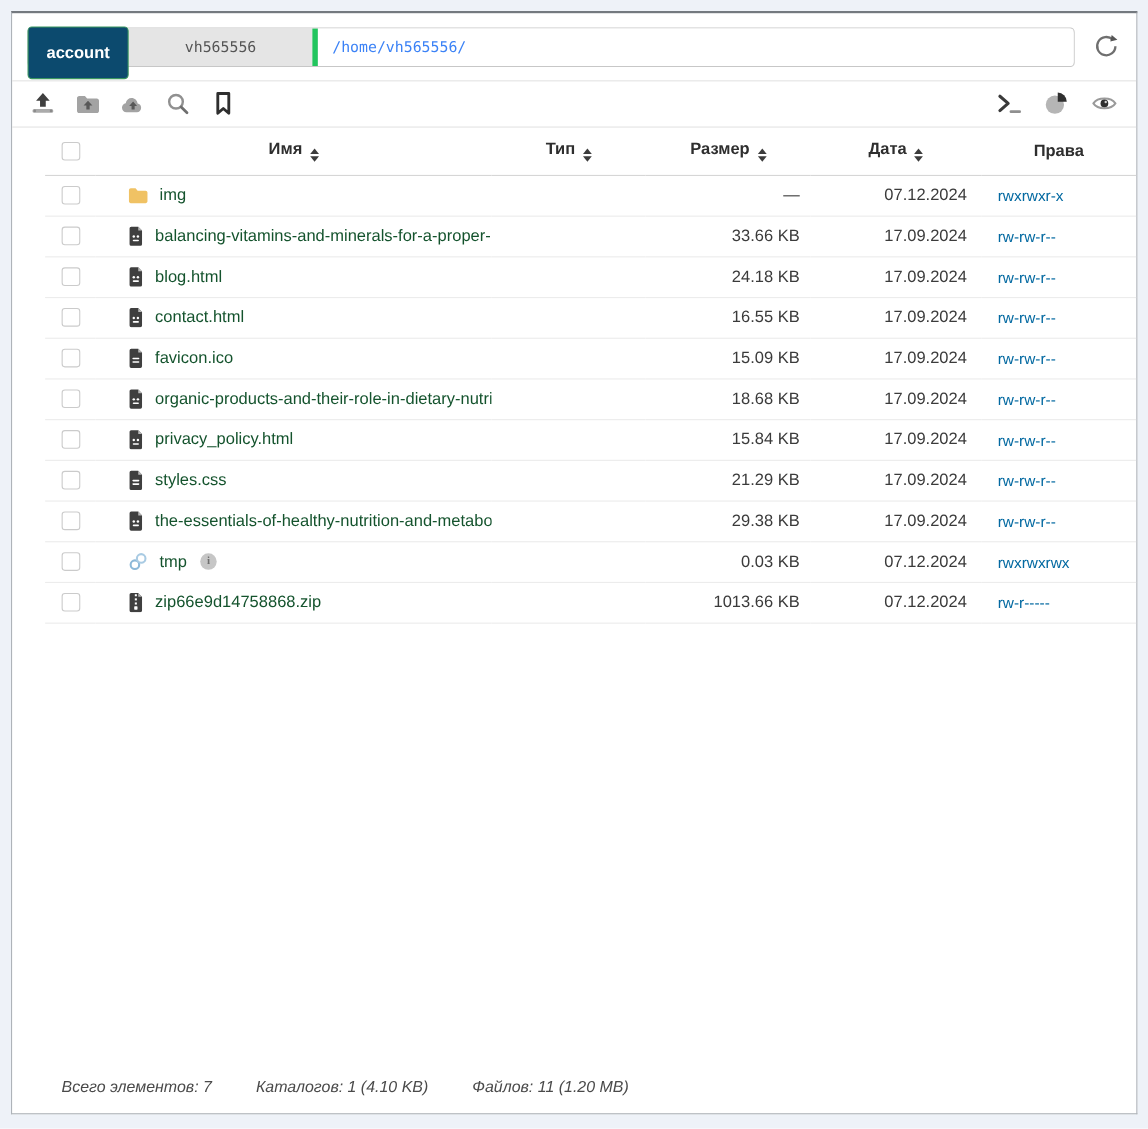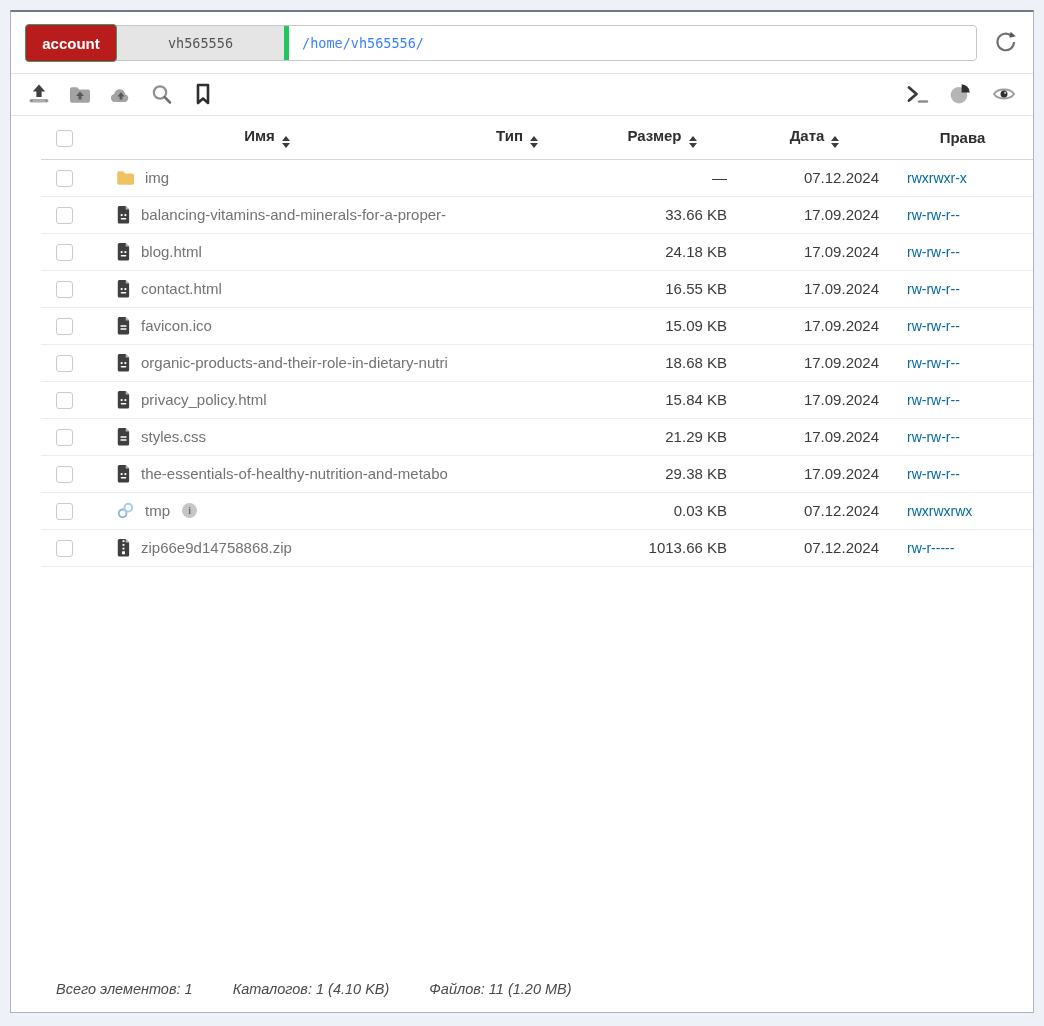--- a/index.html
+++ b/index.html
@@ -19,22 +19,22 @@
     overflow:hidden;
   }
 
   
   .topbar { display:flex; align-items:center; padding:13px 14px 12px 14px; }
   .addr-group {
     display:flex; flex:1; height:36px;
     border:1px solid #c7c7c7; border-radius:4px; background:#fff;
   }
   .account-btn {
-    width:92px; height:38px; margin:-2px 0 0 -1px;
-    background:#b91c1c; border:1px solid #3b9760; border-radius:4px;
+    width:92px; height:48px; margin:-2px 0 0 -1px;
+    background:#0c4a6e; border:1px solid #3b9760; border-radius:4px;
     color:#fff; font-weight:bold; font-size:15px;
     display:flex; align-items:center; justify-content:center;
     cursor:pointer; z-index:2;
   }
   .user-field {
     width:172px; background:#e5e5e5; border:none; border-right:5px solid #22c55e;
     text-align:center; color:#555; font-size:13.5px;
     font-family:"DejaVu Sans Mono", monospace; outline:none;
   }
   .path-field {
@@ -70,21 +70,21 @@
   .row-checkbox {
     appearance:none; -webkit-appearance:none;
     width:17px; height:17px; border:1px solid #cbcbcb; border-radius:3px;
     background:#fff; margin:0; vertical-align:middle; cursor:pointer;
   }
   td.cell-name .name-inner { display:flex; align-items:center; gap:10px; padding-left:28px; }
   td.cell-size, td.cell-date { text-align:right; }
   td.cell-size { padding-right:10px; }
   td.cell-date { padding-right:13px; }
   td.cell-perms { padding-left:15px; font-size:14px; color:#0369a1; }
-  a.file-link { color:#737373; text-decoration:none; font-size:15px; }
+  a.file-link { color:#14532d; text-decoration:none; font-size:15px; }
   .row-icon { flex:0 0 auto; }
 
   .sort { display:inline-flex; flex-direction:column; gap:2px; margin-left:7px; vertical-align:0px; }
   .sort i { display:block; width:0; height:0; border-left:4.5px solid transparent; border-right:4.5px solid transparent; }
   .sort .up { border-bottom:5px solid #3c3c3c; }
   .sort .down { border-top:5px solid #3c3c3c; }
 
   .info-badge {
     display:inline-flex; align-items:center; justify-content:center;
     width:15px; height:15px; border-radius:50%;
@@ -434,18 +434,18 @@
         <td class="cell-type"></td>
         <td class="cell-size">1013.66 KB</td>
         <td class="cell-date">07.12.2024</td>
         <td class="cell-perms">rw-r-----</td>
       </tr>
     </tbody>
   </table>
   </div>
 
   <div class="footer">
-    <span>Всего элементов: 1</span>
+    <span>Всего элементов: 7</span>
     <span>Каталогов: 1 (4.10 KB)</span>
     <span>Файлов: 11 (1.20 MB)</span>
   </div>
 
 </div>
 
 </body></html>

